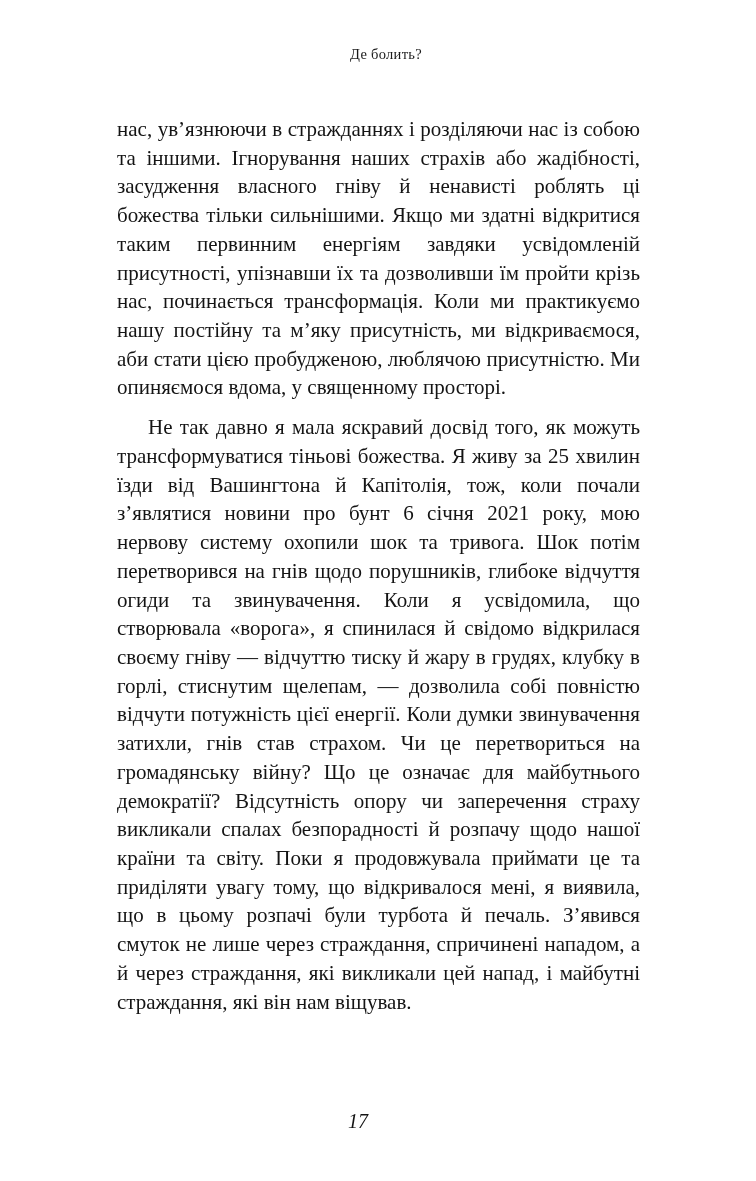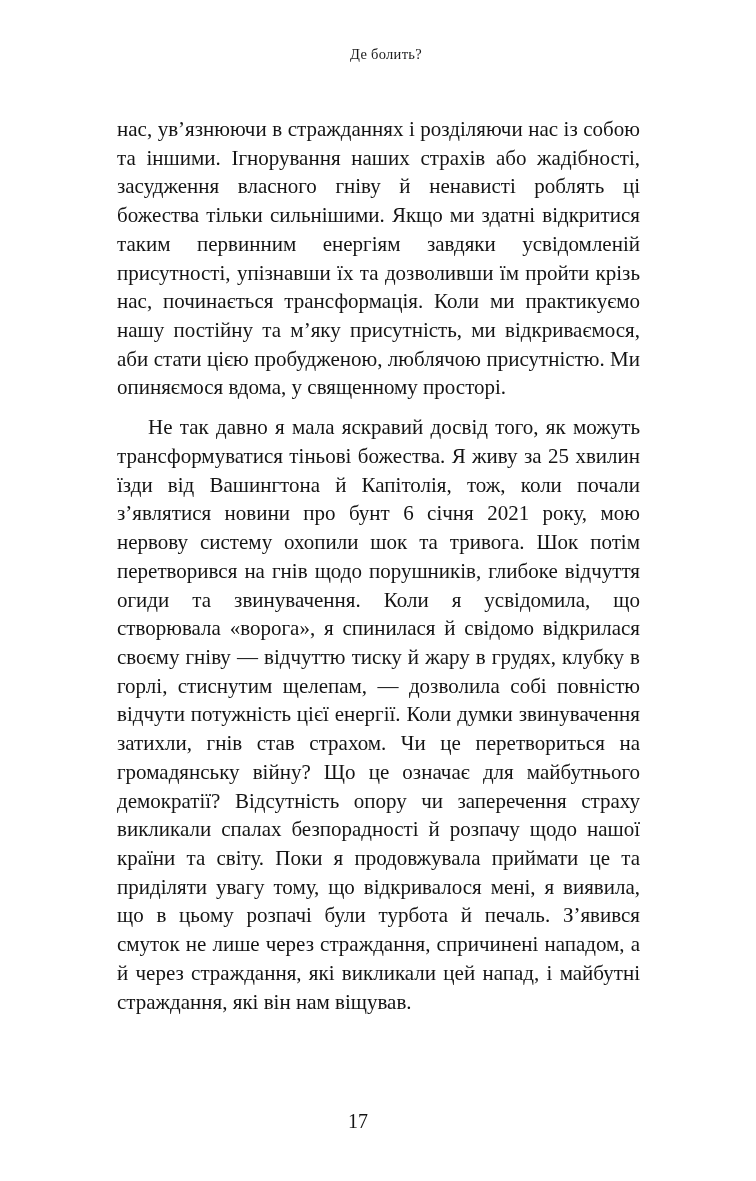--- a/index.html
+++ b/index.html
@@ -63,20 +63,21 @@
 
   
   .folio {
     position: absolute;
     left: 0;
     top: 1110px;
     width: 716px;
     text-align: center;
     font-size: 20px;
     color: #141414;
+    font-style: italic;
   }
 </style>
 </head>
 <body>
 
 <div class="page">
 
   <div class="running-header">Де болить?</div>
 
   <div class="text-block">

